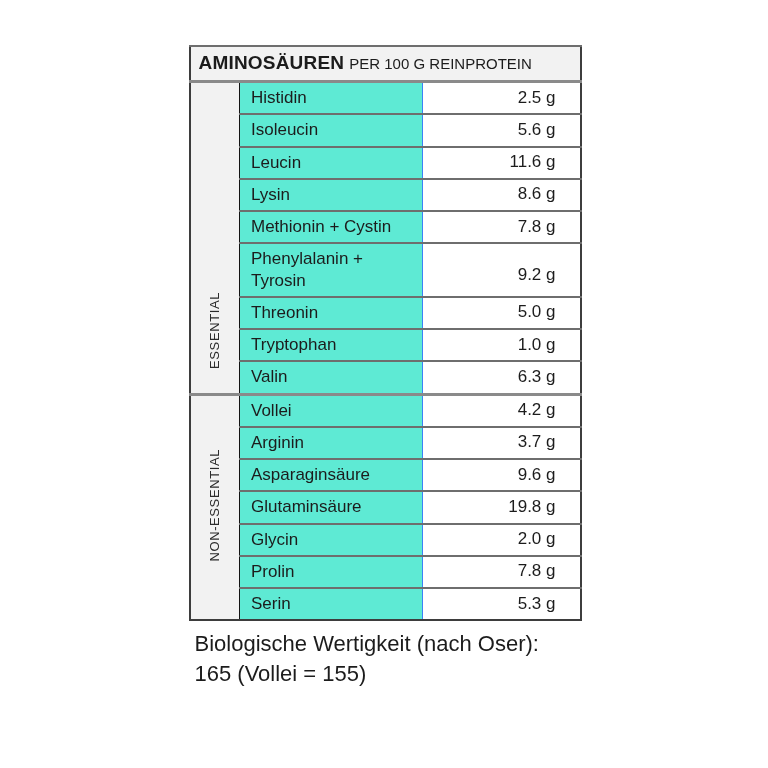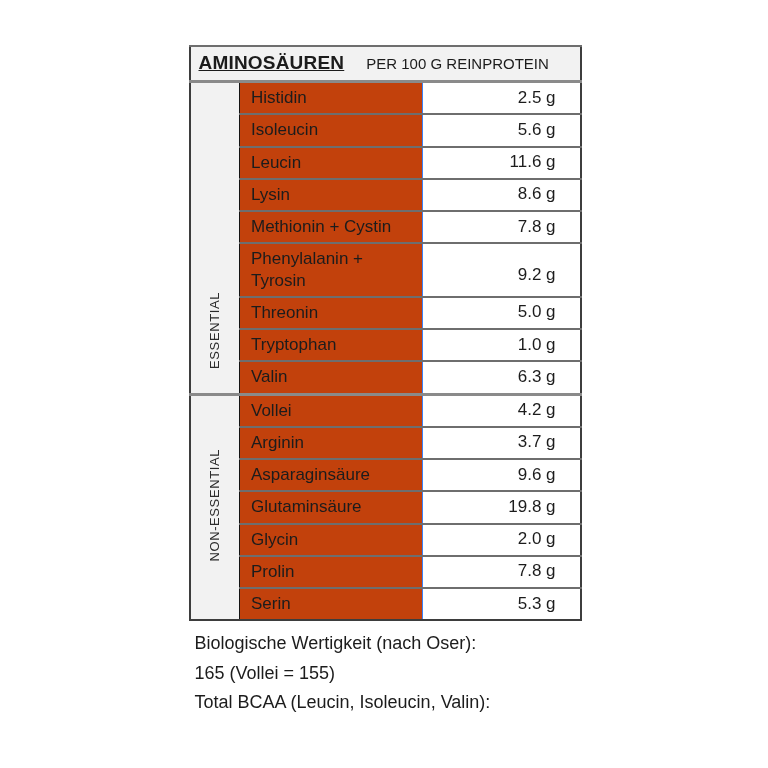--- a/index.html
+++ b/index.html
@@ -27,22 +27,22 @@
   col.c-value { width: 158px; }
 
   td.header-cell {
     background: #f2f2f2;
     border-bottom: 3px solid #8a8a8a;
     padding: 5px 8px 6px 8px;
     height: 32px;
     vertical-align: middle;
     white-space: nowrap;
   }
-  .title { font-size: 19px; font-weight: bold; letter-spacing: 0.2px; text-decoration: underline; }
-  .subtitle { font-size: 15px; font-weight: normal; margin-left: 22px; }
+  .title { font-size: 19px; font-weight: bold; letter-spacing: 0.2px; }
+  .subtitle { font-size: 15px; font-weight: normal; margin-left: 5px; }
 
   td { border-top: 2px solid #6e6e6e; }
   tr.first-row td { border-top: none; }
   tr.section-start td { border-top: 3px solid #8a8a8a; }
 
   td.label-cell {
     background: #f2f2f2;
     border-right: 1px solid #141414;
     text-align: center;
     padding: 0;
@@ -56,36 +56,36 @@
     font-size: 13px;
     letter-spacing: 0.6px;
     color: #2b2b2b;
     white-space: nowrap;
   }
   td.name-cell {
     font-size: 17px;
     padding: 4px 6px 5px 11px;
     height: 29px;
     vertical-align: middle;
-    background: #c2410c;
+    background: #5eead4;
     line-height: 1.25;
   }
   td.value-cell {
     font-size: 17px;
     text-align: right;
     padding: 4px 24px 5px 6px;
     height: 29px;
     vertical-align: middle;
     background: #ffffff;
     border-left: 1px solid #3b82f6;
   }
   .notes {
     margin-top: 8px;
     padding-left: 6px;
-    font-size: 18px;
+    font-size: 22px;
   }
   .note-line {
     line-height: 29.5px;
     white-space: nowrap;
   }
 </style>
 </head>
 <body>
 
 <div class="page">
@@ -172,15 +172,14 @@
       <tr>
         <td class="name-cell">Serin</td>
         <td class="value-cell">5.3 g</td>
       </tr>
     </tbody>
   </table>
 
   <div class="notes">
     <div class="note-line">Biologische Wertigkeit (nach Oser):</div>
     <div class="note-line">165 (Vollei = 155)</div>
-    <div class="note-line">Total BCAA (Leucin, Isoleucin, Valin):</div>
   </div>
 </div>
 
 </body></html>

